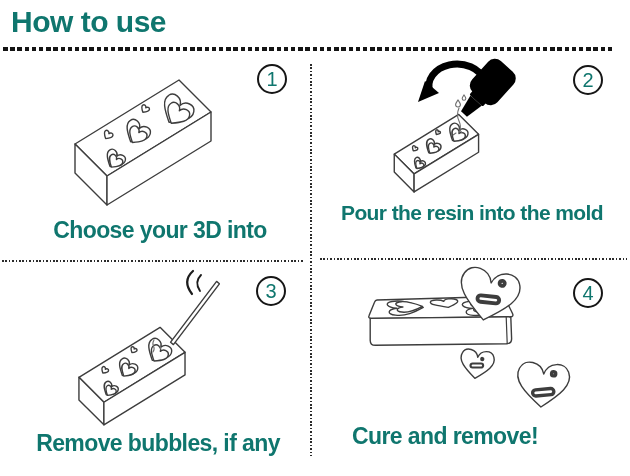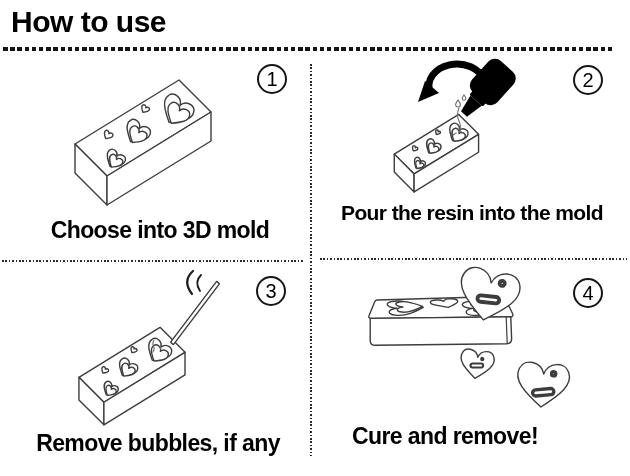--- a/index.html
+++ b/index.html
@@ -1,18 +1,18 @@
 <!DOCTYPE html>
 <html><head>
 <meta charset="utf-8">
 <style>
   html,body{margin:0;padding:0;background:#fff;}
   .page{
     position:relative;width:630px;height:476px;background:#ffffff;
-    font-family:"Liberation Sans",sans-serif;color:#000000;overflow:hidden;
+    font-family:"Liberation Sans",sans-serif;color:#0f766e;overflow:hidden;
   }
   .title{
     position:absolute;left:11px;top:5px;font-size:30px;font-weight:700;
     letter-spacing:-0.5px;
   }
   .rule-top{
     position:absolute;left:3px;top:47px;width:612px;height:3.5px;
     background:repeating-linear-gradient(90deg,#141414 0 4.5px,transparent 4.5px 7.2px);
   }
   .dot-h{
@@ -157,18 +157,18 @@
       <rect class="detail" x="-3.6" y="0.3" width="7" height="2.2" rx="1.1" transform="rotate(-8)"></rect>
       <circle class="detail" cx="2.6" cy="-2.6" r="0.6"></circle>
     </g>
     <g transform="translate(193,121) rotate(5) scale(2.8)">
       <use href="#heartP"></use>
       <circle class="detail" cx="3.5" cy="-3.6" r="0.75"></circle>
       <rect class="detail" x="-4" y="2.2" width="7.6" height="2.2" rx="1.1" transform="rotate(-10)"></rect>
     </g>
   </svg>
 
-  <div class="label" style="left:10px;top:217px;width:300px">Choose into 3D mold</div>
+  <div class="label" style="left:10px;top:217px;width:300px">Choose your 3D into</div>
   <div class="label" style="left:314px;top:201px;width:316px;font-size:21px">Pour the resin into the mold</div>
   <div class="label" style="left:314px;top:423px;width:262px">Cure and remove!</div>
   <div class="label" style="left:8px;top:430px;width:300px">Remove bubbles, if any</div>
 
 </div>
 
 </body></html>

